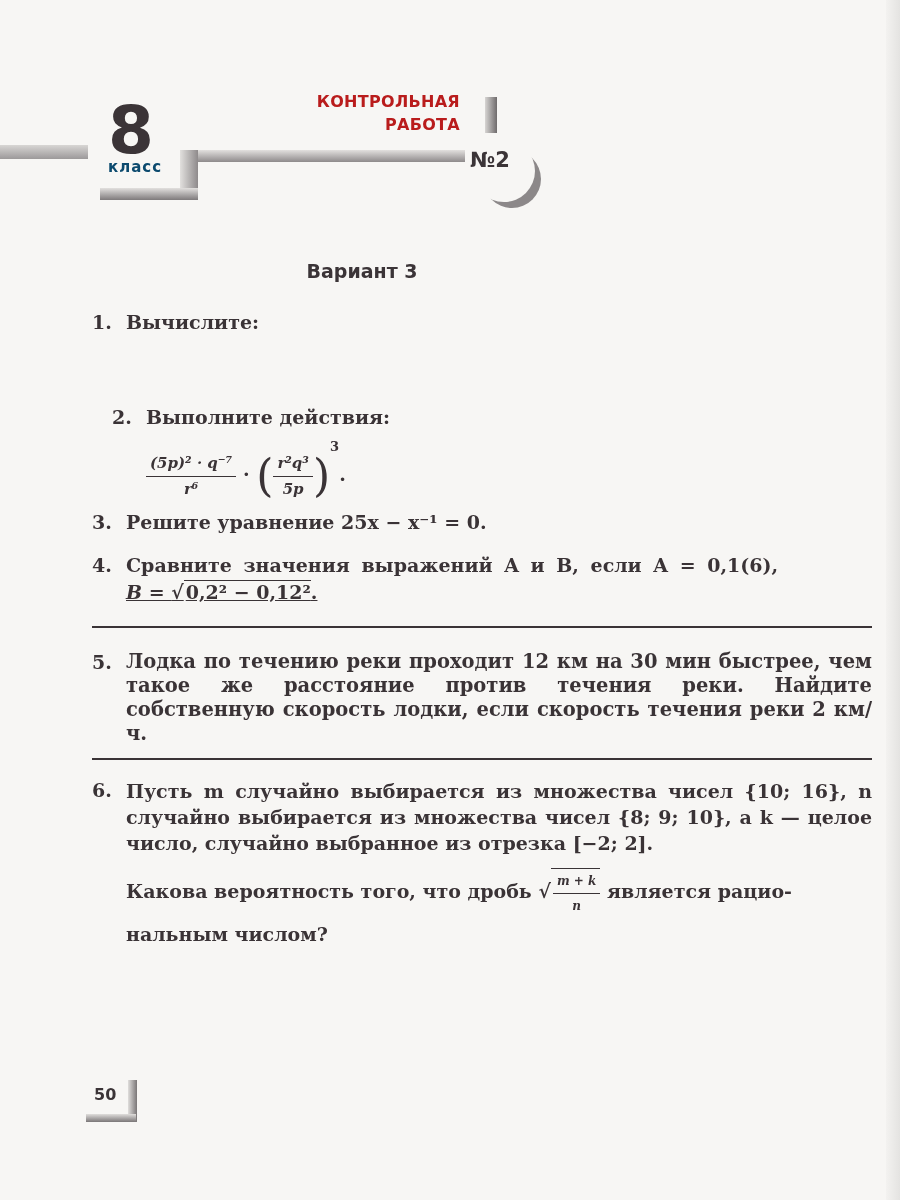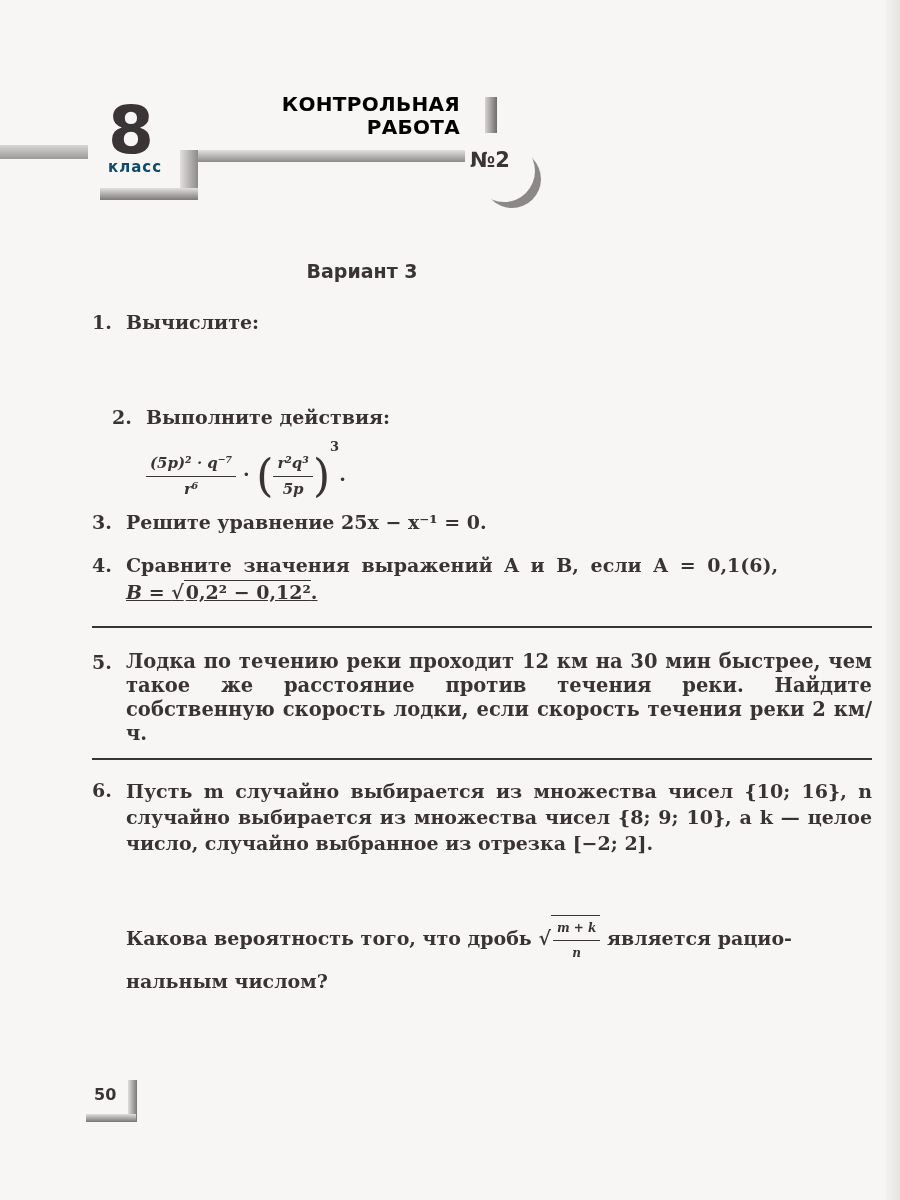--- a/index.html
+++ b/index.html
@@ -20,21 +20,21 @@
     background:linear-gradient(90deg,#e2e0de,#8e8a8b); }
   .hbar-low { position:absolute; left:100px; top:188px; width:98px; height:12px;
     background:linear-gradient(180deg,#e2e0de,#7e7a7b); }
   .side-tick { position:absolute; left:485px; top:97px; width:12px; height:36px;
     background:linear-gradient(90deg,#d7d5d3,#6f6b6c); }
   .big8 { position:absolute; left:108px; top:98px; font-family:"DejaVu Sans", sans-serif;
     font-weight:bold; font-size:66px; line-height:66px; color:#3b3437; }
   .klass { position:absolute; left:108px; top:158px; font-family:"DejaVu Sans", sans-serif;
     font-size:15px; letter-spacing:1px; color:#0c4a6e; font-weight:bold; }
   .title1, .title2 { position:absolute; font-family:"DejaVu Sans", sans-serif; font-weight:bold;
-    font-size:20px; color:#000000; letter-spacing:0.3px; }
+    font-size:16px; color:#b91c1c; letter-spacing:0.3px; }
   .title1 { right:440px; top:92px; }
   .title2 { right:440px; top:115px; }
   .num2 { position:absolute; left:470px; top:148px; font-family:"DejaVu Sans", sans-serif;
     font-weight:bold; font-size:21px; color:#3b3437; }
   .crescent { position:absolute; left:473px; top:140px; width:62px; height:62px; border-radius:50%;
     box-shadow:8px 8px 0 -2px #8c8889; }
   
   .variant { position:absolute; left:0; width:724px; top:260px; text-align:center;
     font-family:"DejaVu Sans", sans-serif; font-weight:bold; font-size:19px; color:#3b3437; }
   .task { position:absolute; left:92px; font-size:19px; line-height:25px; font-weight:bold; }
@@ -109,21 +109,21 @@
 
 <div class="rule" style="top:626px;"></div>
 
 <div class="task" style="top:650px;">5.</div>
 <div class="text-block" style="top:650px; font-size:19.5px;">Лодка по течению реки проходит 12 км на 30 мин быстрее, чем такое же расстояние против течения реки. Найдите собственную скорость лодки, если скорость течения реки 2 км/ч.</div>
 
 <div class="rule" style="top:758px;"></div>
 
 <div class="task" style="top:778px;">6.</div>
 <div class="text-block" style="top:778px; line-height:26px;">Пусть m случайно выбирается из множества чисел {10; 16}, n случайно выбирается из множества чисел {8; 9; 10}, а k — целое число, случайно выбранное из отрезка [−2; 2].</div>
-<div class="text-block" style="top:868px; text-align:left;margin-top:47px;">
+<div class="text-block" style="top:868px; text-align:left;">
   <span>Какова вероятность того, что дробь</span>
   √<span class="frac ital sqrt" style="font-size:12px;">
     <span class="num">m + k</span>
     <span class="den">n</span>
   </span>
   <span>является рацио-</span>
   <div style="margin-top:4px;">нальным числом?</div>
 </div>
 
 <div class="pg-v"></div>

